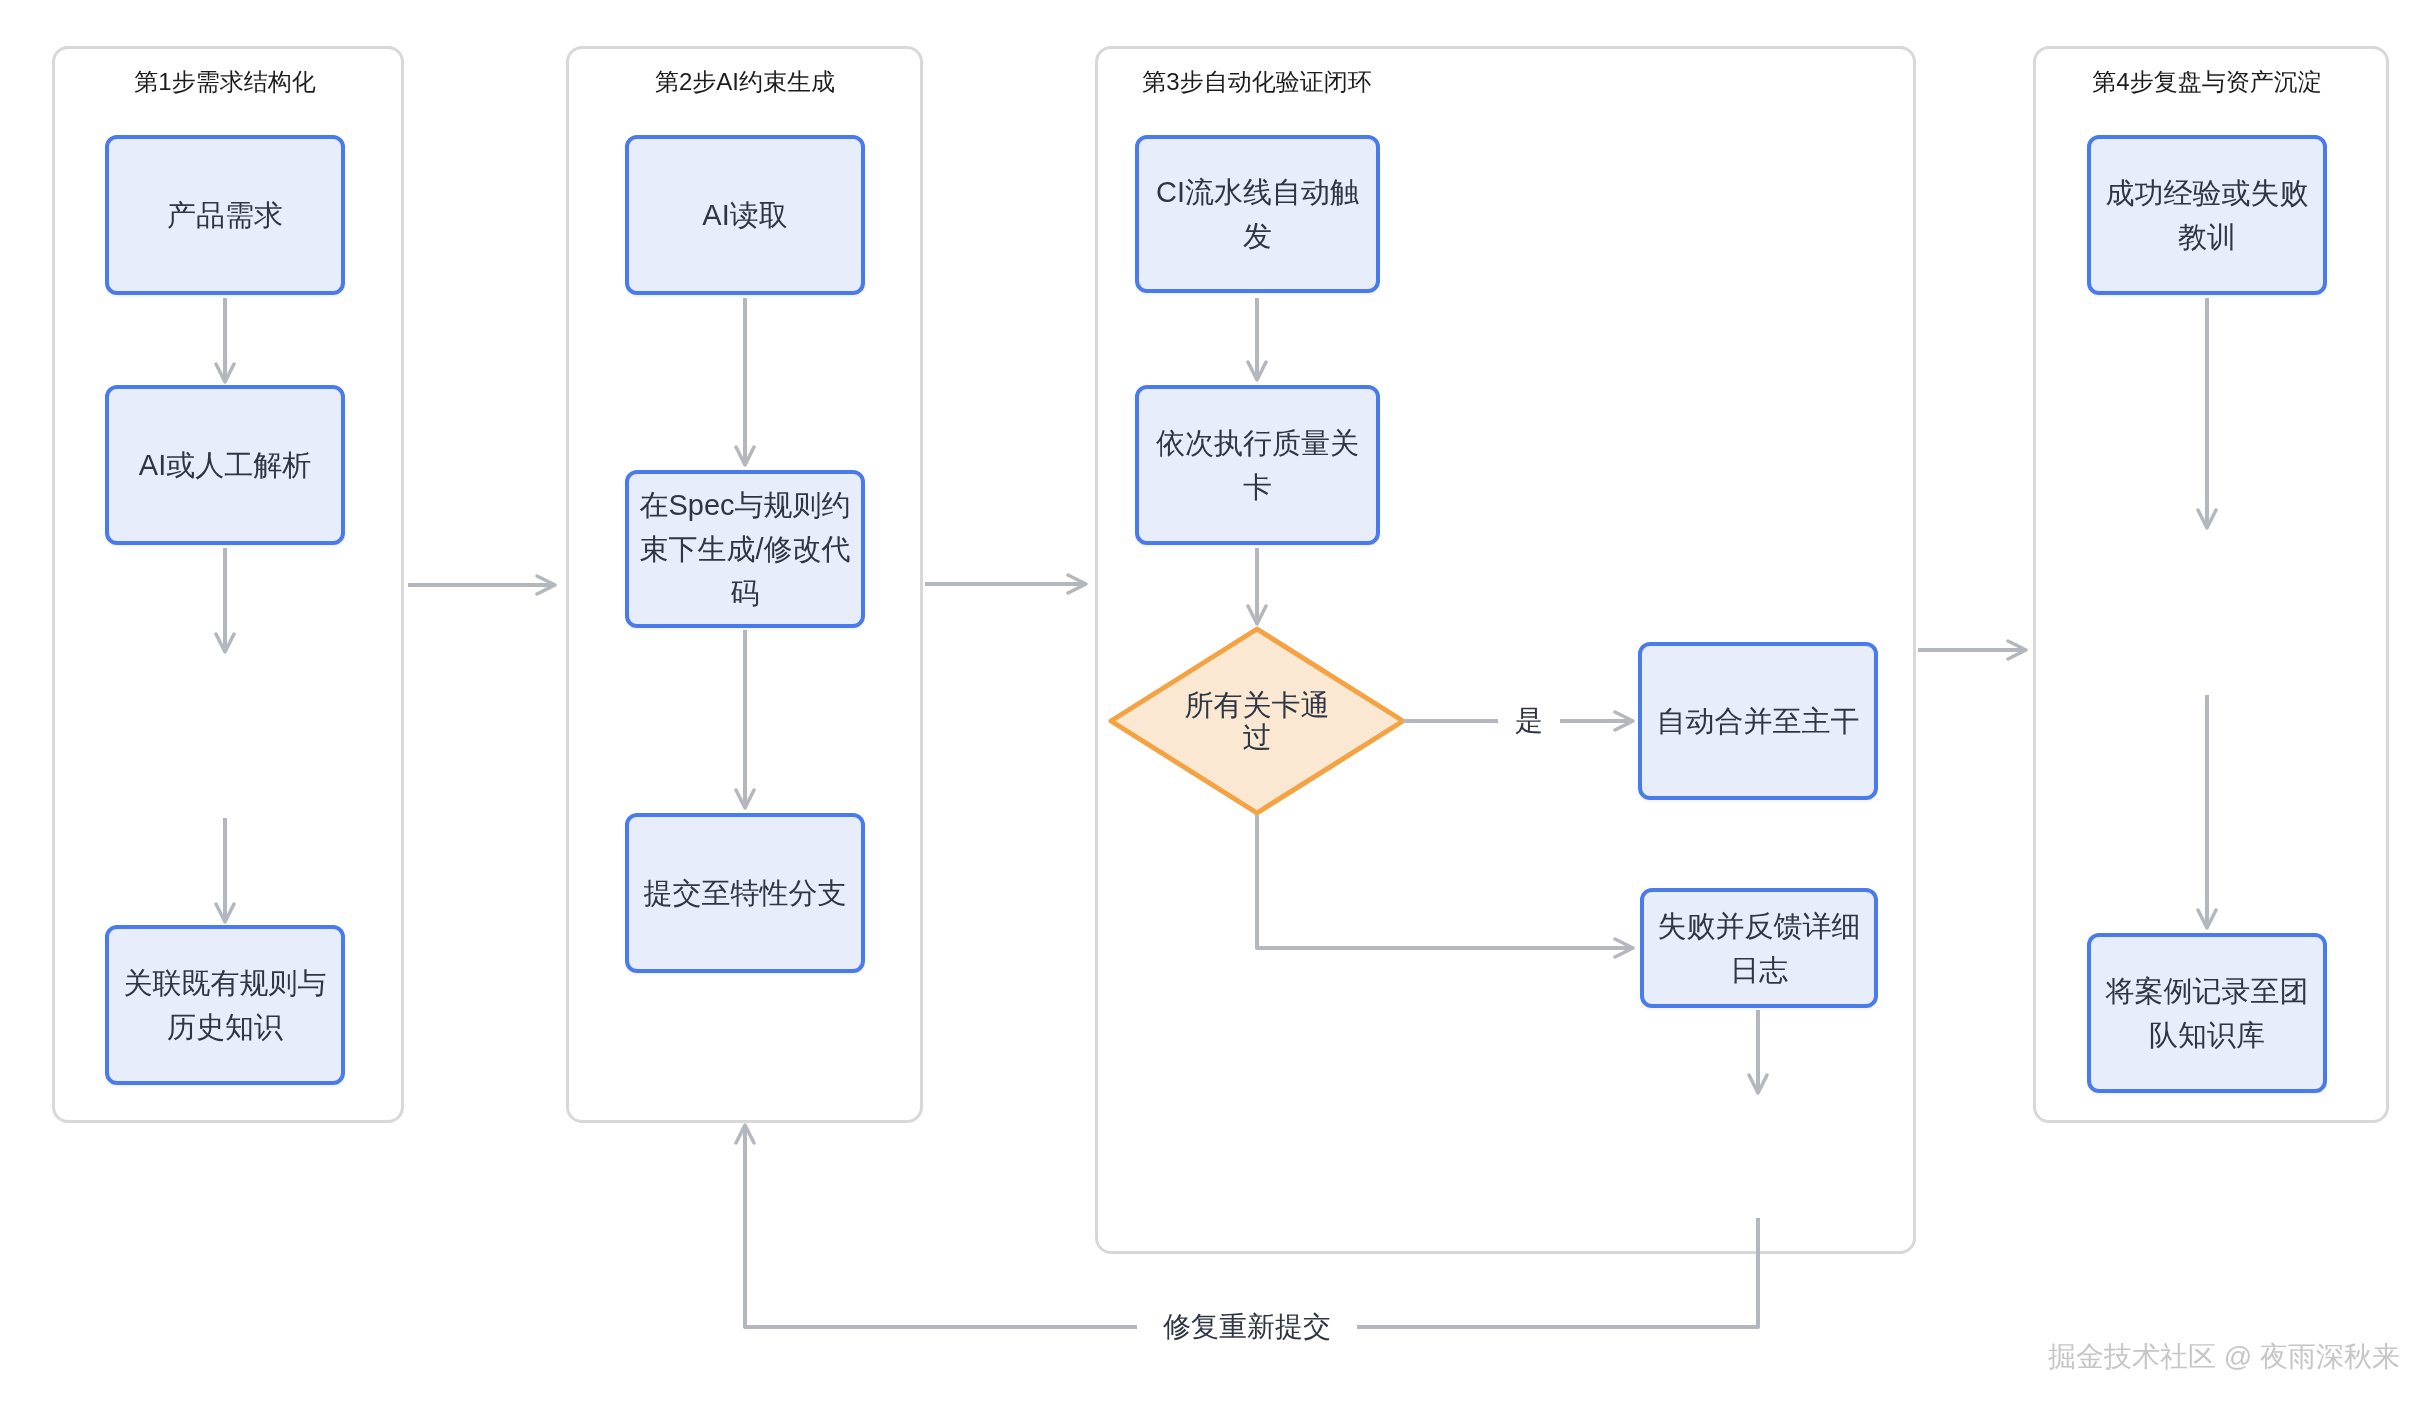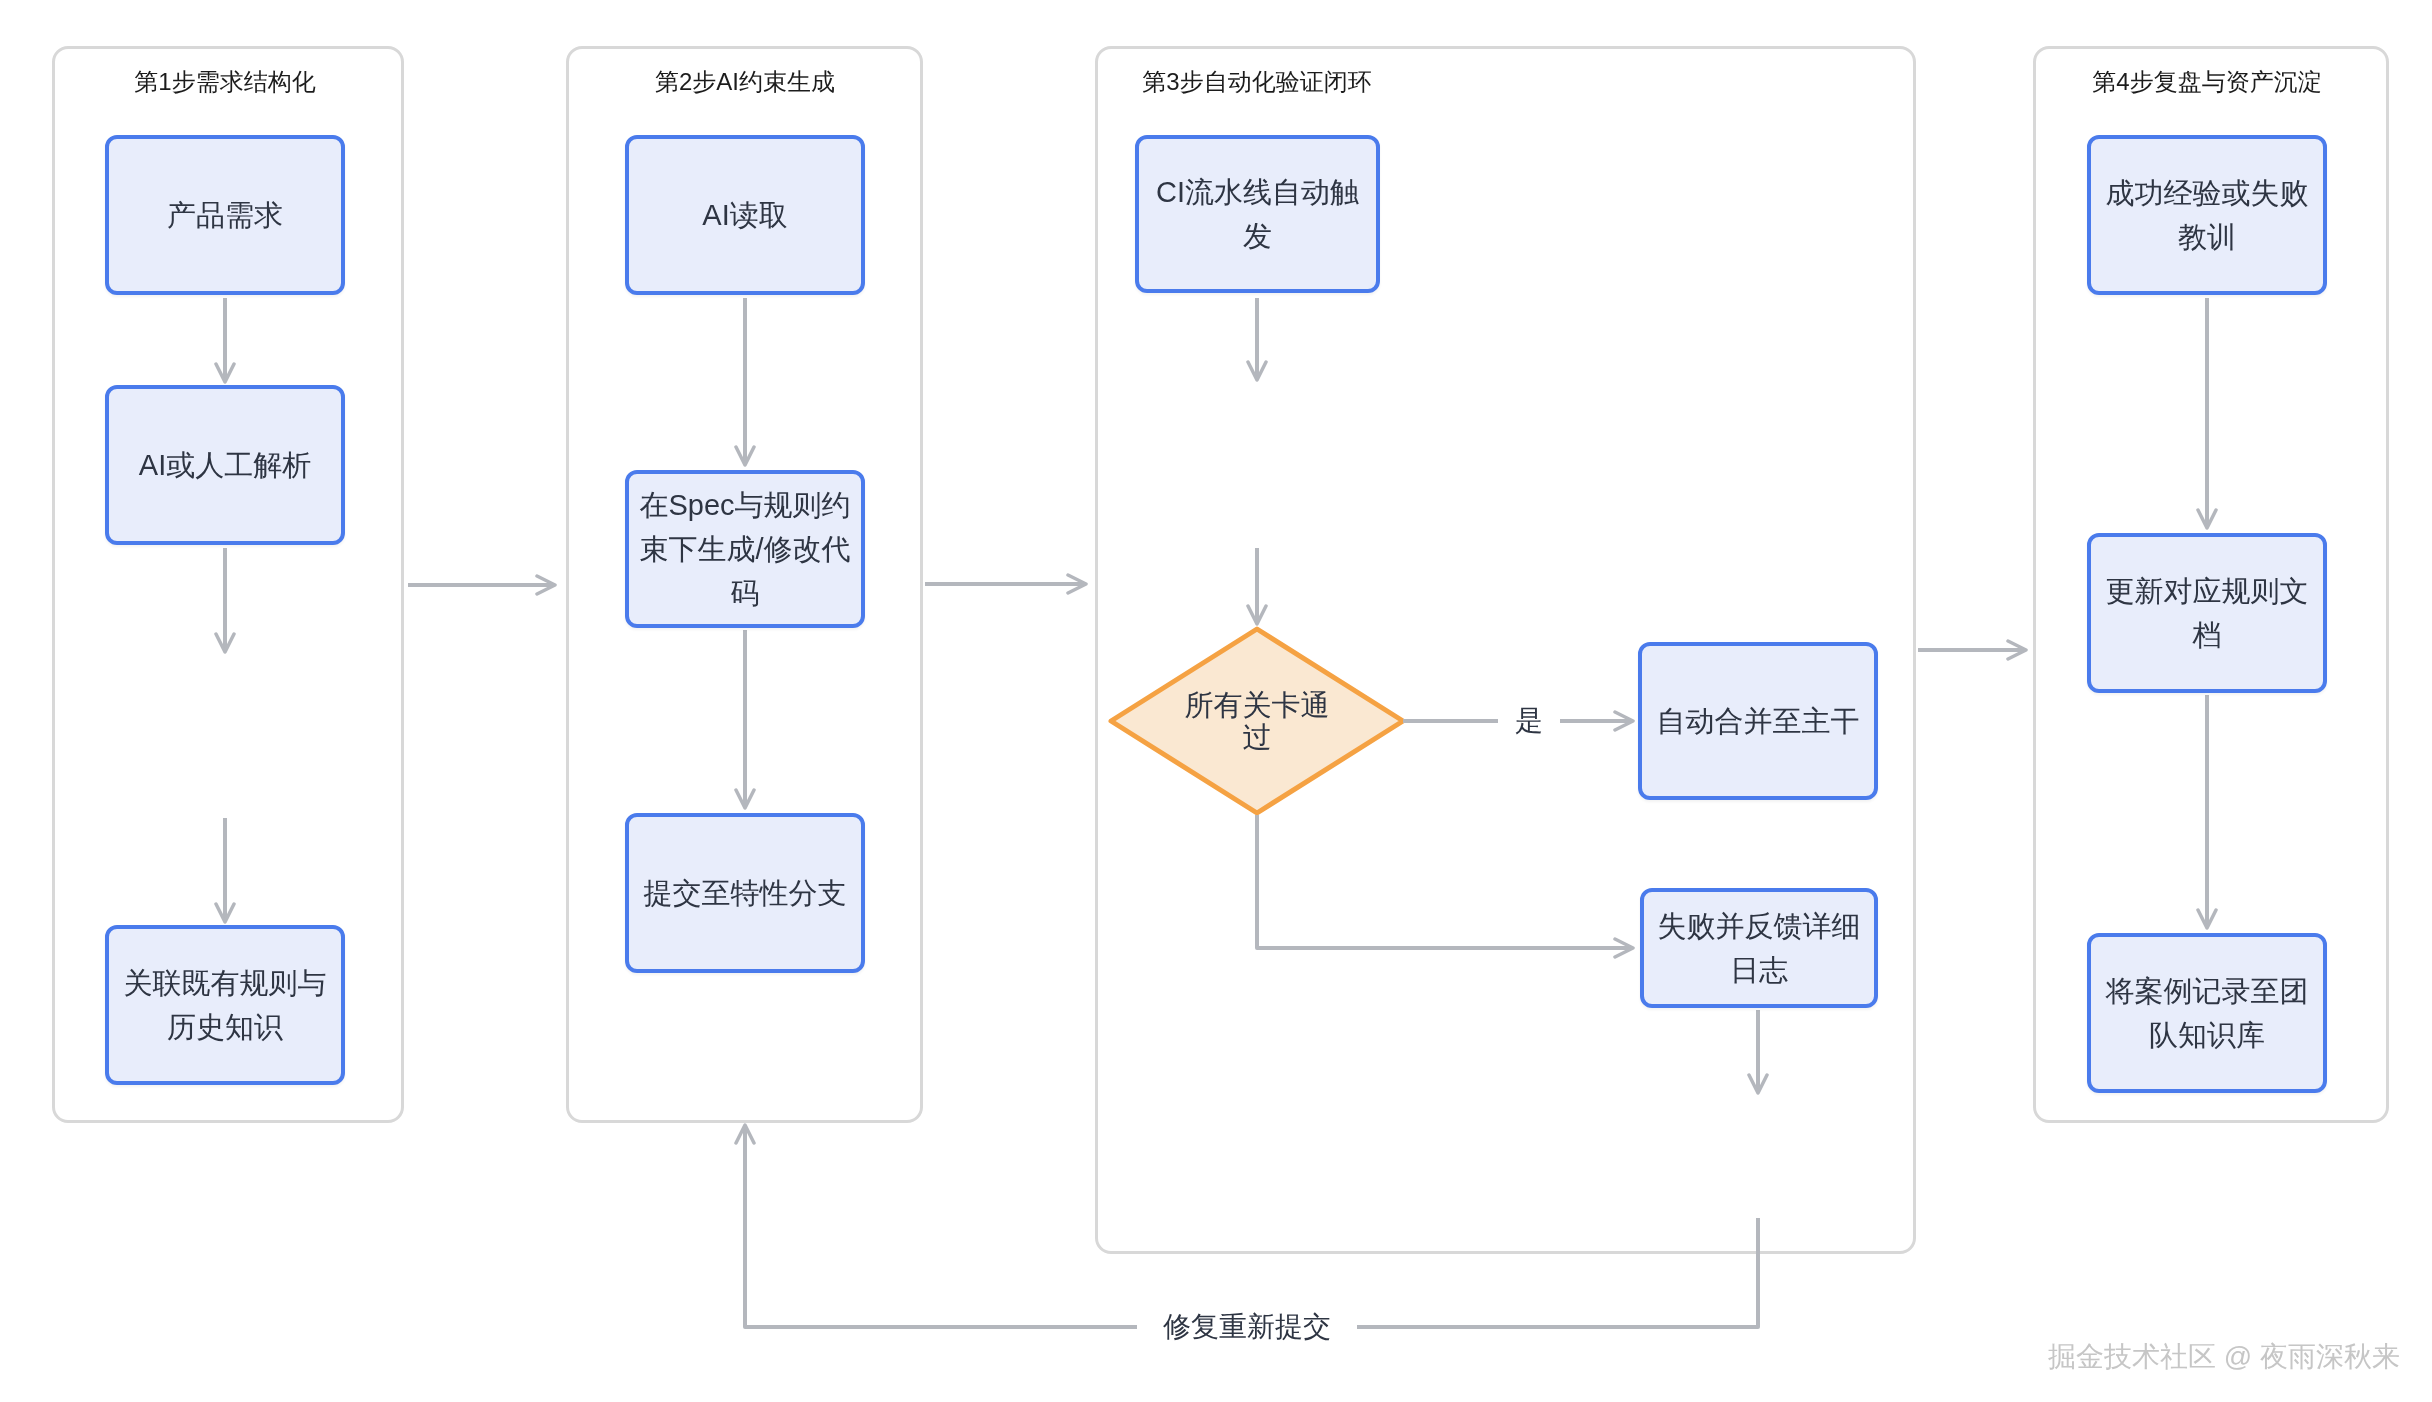--- a/index.html
+++ b/index.html
@@ -87,30 +87,30 @@
 历史知识</div>
 
   <div class="node" style="left:625px;top:135px;width:232px;height:152px;">AI读取</div>
   <div class="node" style="left:625px;top:470px;width:232px;height:150px;">在Spec与规则约
 束下生成/修改代
 码</div>
   <div class="node" style="left:625px;top:813px;width:232px;height:152px;">提交至特性分支</div>
 
   <div class="node" style="left:1135px;top:135px;width:237px;height:150px;">CI流水线自动触
 发</div>
+  <div class="node" style="left:1135px;top:385px;width:237px;height:152px;">依次执行质量关
+卡</div>
   <div class="declabel" style="left:1147px;top:662px;width:220px;height:118px;">所有关卡通
 过</div>
   <div class="node" style="left:1638px;top:642px;width:232px;height:150px;">自动合并至主干</div>
   <div class="node" style="left:1640px;top:888px;width:230px;height:112px;">失败并反馈详细
 日志</div>
 
   <div class="node" style="left:2087px;top:135px;width:232px;height:152px;">成功经验或失败
 教训</div>
-  <div class="node" style="left:2087px;top:533px;width:232px;height:152px;">更新对应规则文
-档</div>
   <div class="node" style="left:2087px;top:933px;width:232px;height:152px;">将案例记录至团
 队知识库</div>
 
   <div class="edgelabel" style="left:1500px;top:699px;width:58px;height:44px;">是</div>
   <div class="edgelabel masked" style="left:1137px;top:1303px;width:220px;height:48px;">修复重新提交</div>
 
   <div id="watermark">掘金技术社区 @ 夜雨深秋来</div>
 
 </div>
 

